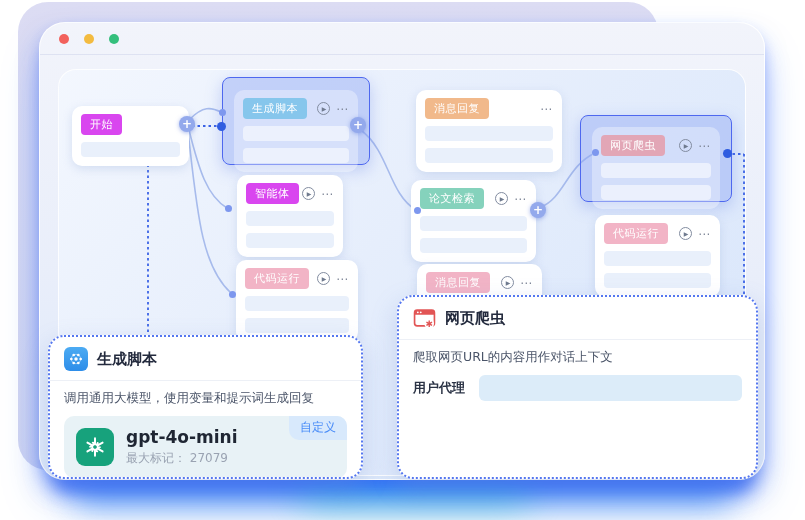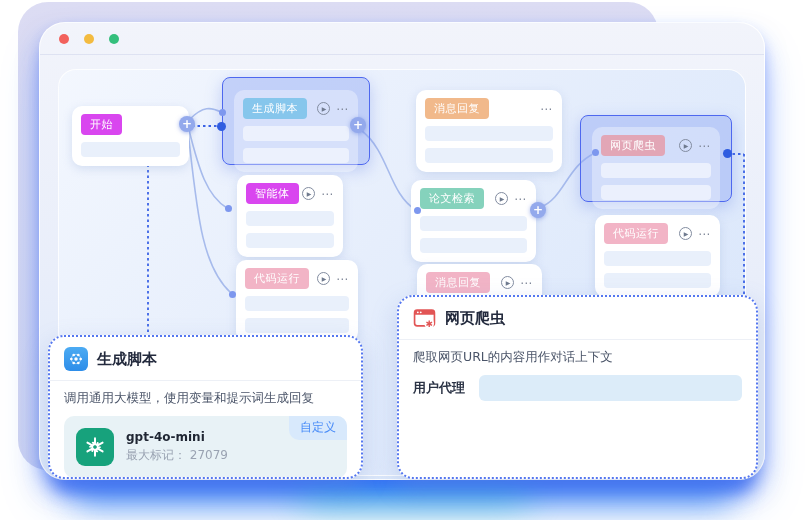--- a/index.html
+++ b/index.html
@@ -120,21 +120,21 @@
   .panel-desc { font-size:12.5px; color:#4a5468; margin-bottom:9px; }
 
   .model-card {
     position:relative; background:#e8f2f6; border-radius:10px;
     display:flex; align-items:center; gap:12px; padding:11px 12px; height:62px;
   }
   .openai-logo {
     width:38px; height:38px; border-radius:9px; background:#17a27c;
     display:flex; align-items:center; justify-content:center; flex:none;
   }
-  .model-name { font-size:12px; font-weight:bold; color:#1f2633; }
+  .model-name { font-size:17px; font-weight:bold; color:#1f2633; }
   .model-sub  { font-size:12px; color:#9aa3b2; margin-top:3px; }
   .badge {
     position:absolute; top:0; right:0; background:#d8e9fc; color:#4b8df8;
     font-size:12px; padding:3px 11px 4px; border-radius:0 10px 0 10px;
   }
 
   .field-row { display:flex; align-items:center; gap:14px; margin-top:5px; }
   .field-label { font-size:13px; font-weight:600; color:#2b3345; white-space:nowrap; }
   .field-input { flex:1; height:26px; border-radius:6px; background:#dcecf9; border:none; }
 </style>

